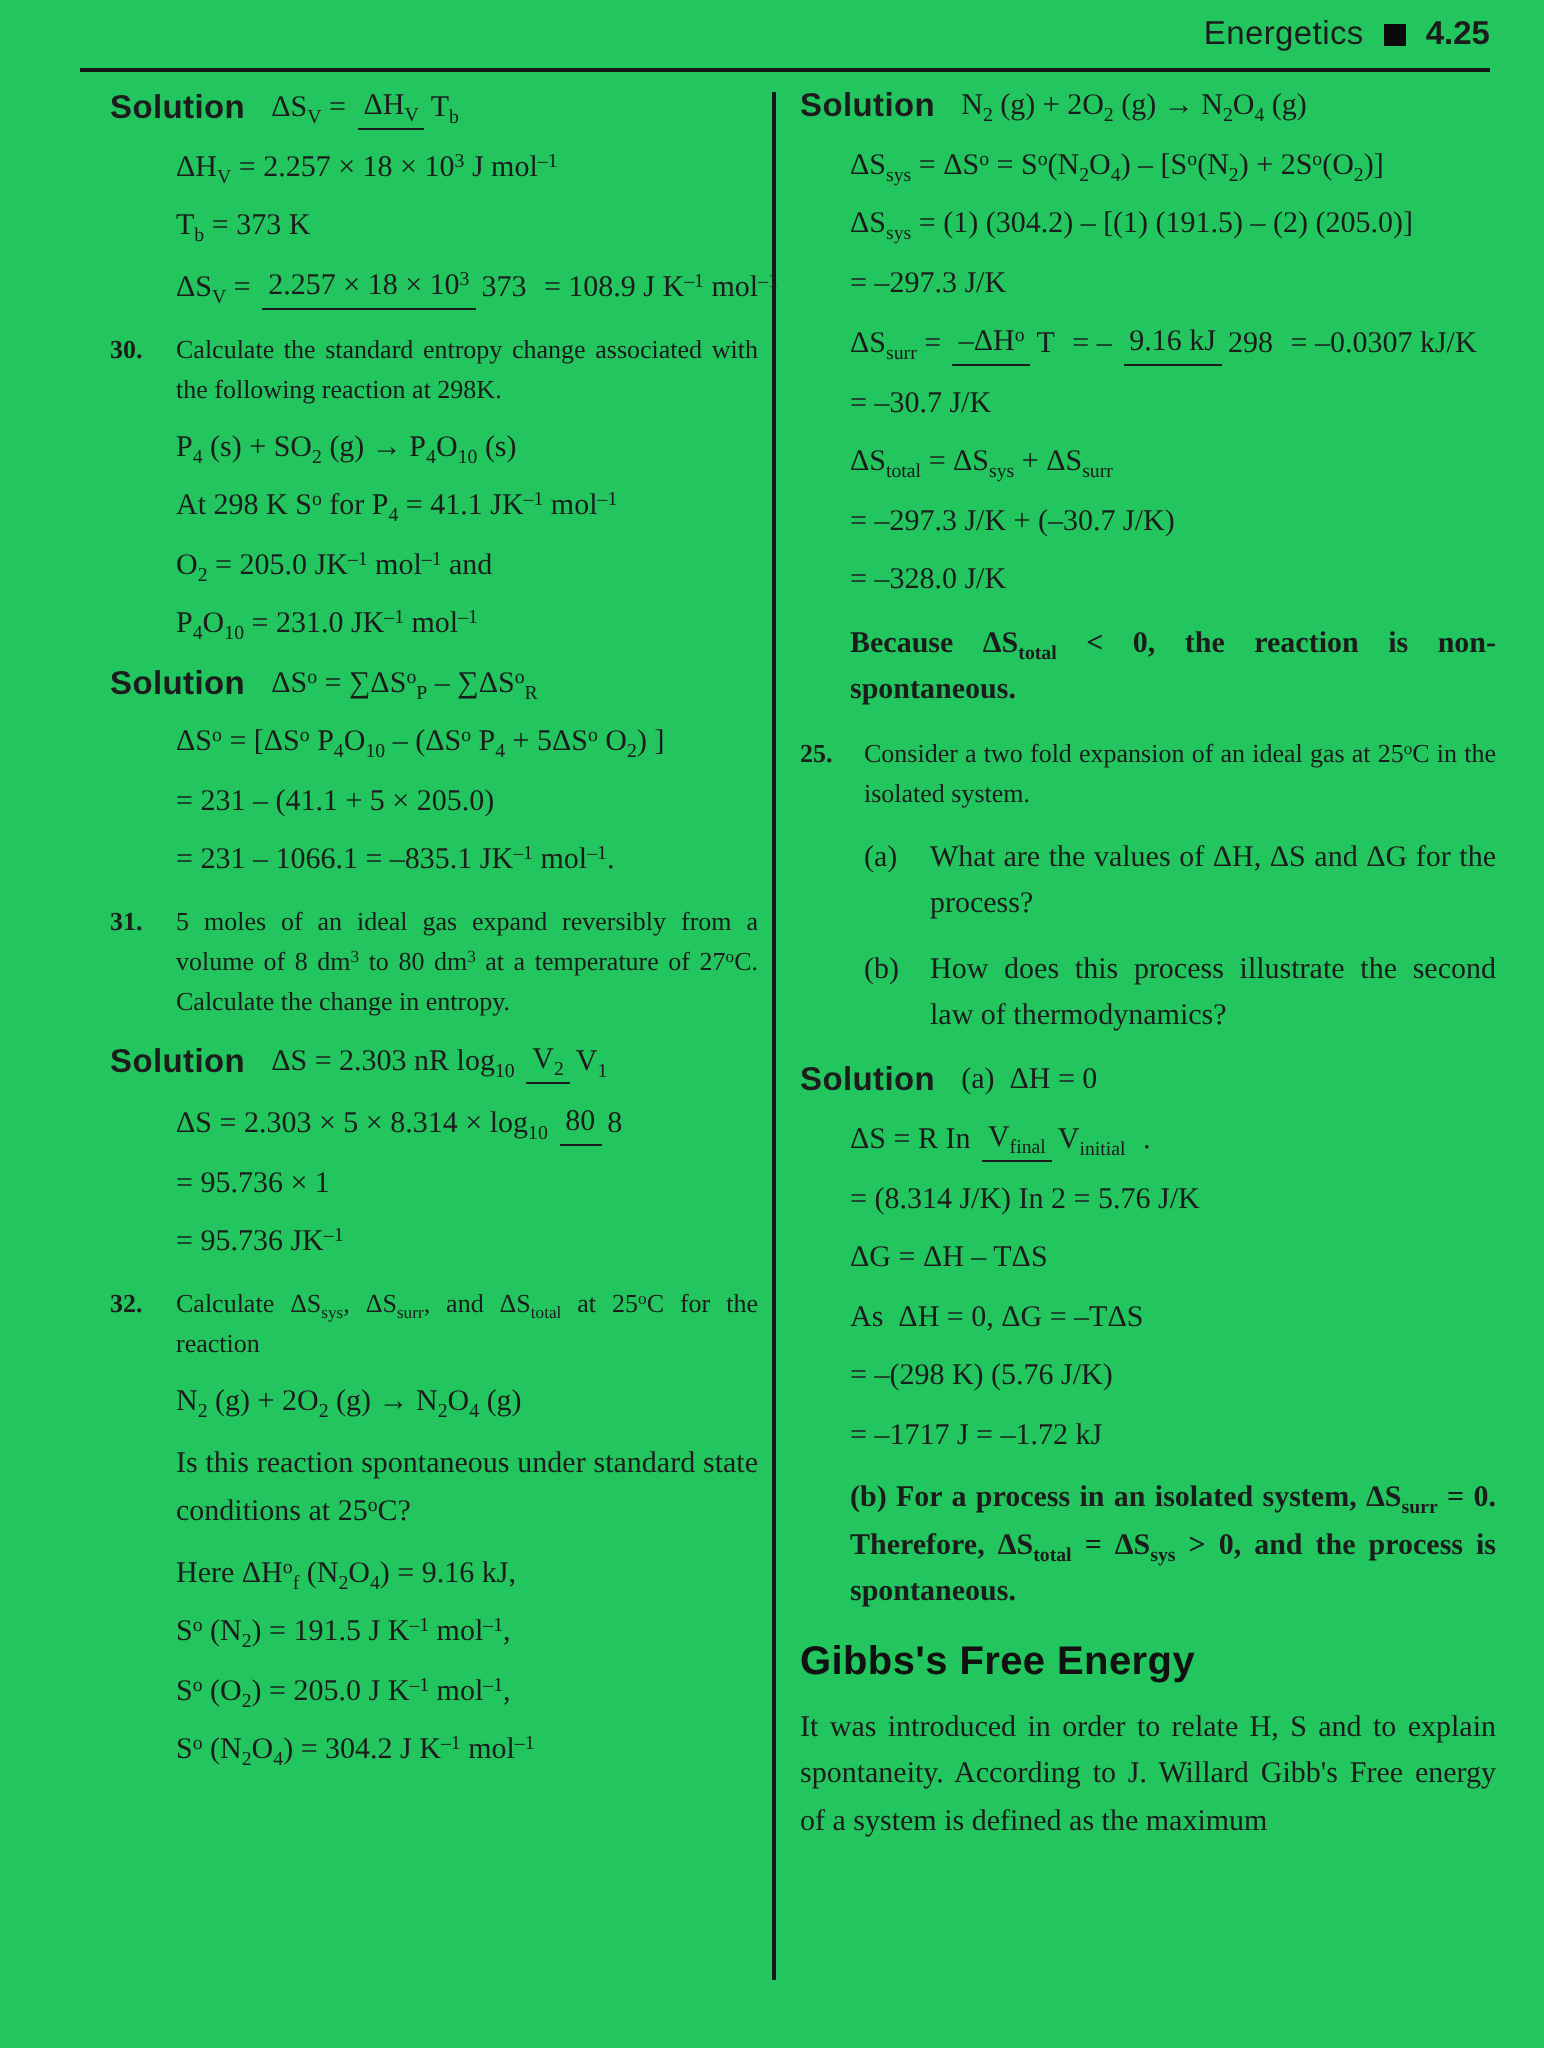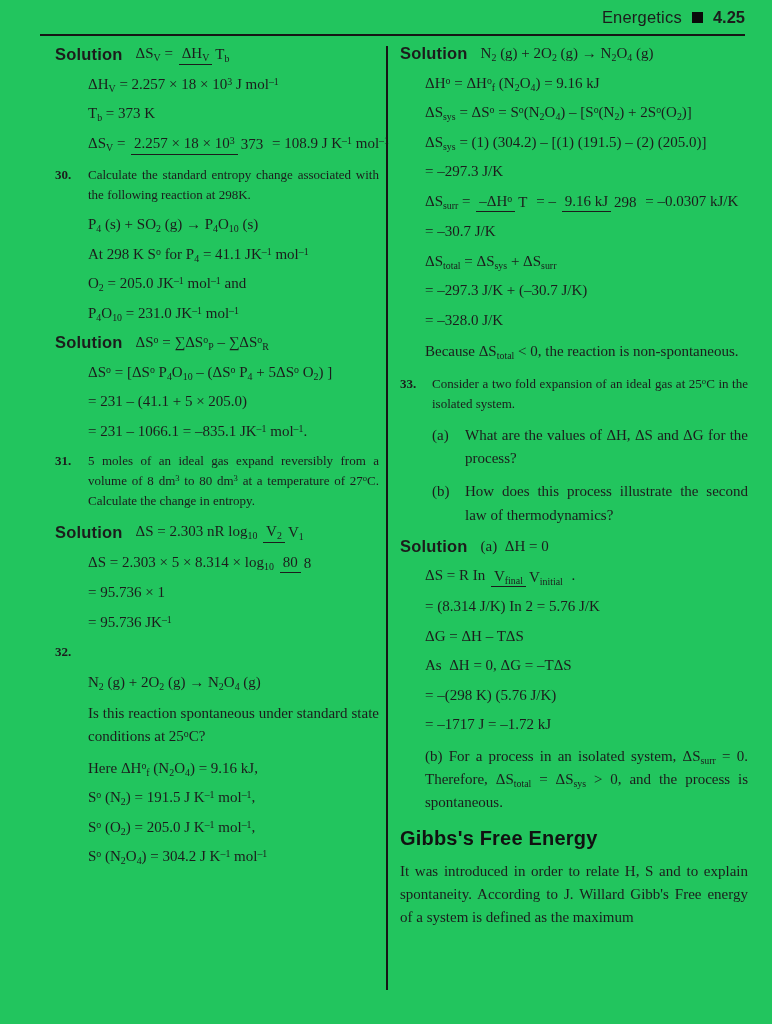--- a/index.html
+++ b/index.html
@@ -35,21 +35,21 @@
   .item { display:flex; margin-bottom:10px; font-size:13px; }
   .item-num { font-weight:700; width:33px; flex-shrink:0; line-height:1.55; }
   .col-right .item-num { width:32px; }
   .item-text { flex:1; text-align:justify; line-height:1.55; }
 
   .subitem { display:flex; margin:0 0 10px 32px; font-size:15px; }
   .sub-label { width:33px; flex-shrink:0; line-height:1.55; }
 
   .para { text-align:justify; font-size:15px; line-height:1.55; margin-bottom:10px; }
   .indent-33 { margin-left:33px; }
-  .indent-25 { margin-left:25px; }
+  .indent-25 { margin-left:25px;font-weight:bold; }
 
   .section-heading {
     font-family:Liberation Sans, sans-serif; font-weight:700; font-size:20px;
     margin:12px 0 10px 0; letter-spacing:0.2px; color:#111;
   }
   .gap-top { margin-top:6px; }
 
   
   .frac { display:inline-flex; flex-direction:row; text-align:center; vertical-align:middle; margin:0 2px; }
   .frac .num { border-bottom:1.4px solid #1c1c1c; padding:0 3px 1px 3px; display:block; line-height:1.25; }
@@ -110,51 +110,51 @@
           </span></span>
       </div>
       <div class="eq">ΔS = 2.303 × 5 × 8.314 × log<sub>10</sub> <span class="frac">
           <span class="num">80</span>
           <span class="den">8</span>
         </span></div>
       <div class="eq">= 95.736 × 1</div>
       <div class="eq">= 95.736 JK<sup>–1</sup></div>
       <div class="item gap-top">
         <span class="item-num">32.</span>
+        <div class="item-text">Calculate ΔS<sub>sys</sub>, ΔS<sub>surr</sub>, and ΔS<sub>total</sub> at 25<sup>o</sup>C for the reaction</div>
       </div>
       <div class="eq">N<sub>2</sub> (g) + 2O<sub>2</sub> (g) → N<sub>2</sub>O<sub>4</sub> (g)</div>
       <div class="para indent-33">Is this reaction spontaneous under standard state conditions at 25<sup>o</sup>C?</div>
       <div class="eq">Here ΔH<sup>o</sup><sub>f</sub> (N<sub>2</sub>O<sub>4</sub>) = 9.16 kJ,</div>
       <div class="eq">S<sup>o</sup> (N<sub>2</sub>) = 191.5 J K<sup>–1</sup> mol<sup>–1</sup>,</div>
       <div class="eq">S<sup>o</sup> (O<sub>2</sub>) = 205.0 J K<sup>–1</sup> mol<sup>–1</sup>,</div>
       <div class="eq">S<sup>o</sup> (N<sub>2</sub>O<sub>4</sub>) = 304.2 J K<sup>–1</sup> mol<sup>–1</sup></div>
     </div>
   <div class="col col-right" id="col-right">
       <div class="solution-row">
         <span class="sol-label">Solution</span>
         <span class="sol-body">N<sub>2</sub> (g) + 2O<sub>2</sub> (g) → N<sub>2</sub>O<sub>4</sub> (g)</span>
       </div>
-      <div class="eq">ΔH<sup>o</sup> = ΔH<sup>o</sup><sub>f</sub> (N<sub>2</sub>O<sub>4</sub>) = 9.16 kJ</div>
       <div class="eq">ΔS<sub>sys</sub> = ΔS<sup>o</sup> = S<sup>o</sup>(N<sub>2</sub>O<sub>4</sub>) – [S<sup>o</sup>(N<sub>2</sub>) + 2S<sup>o</sup>(O<sub>2</sub>)]</div>
       <div class="eq">ΔS<sub>sys</sub> = (1) (304.2) – [(1) (191.5) – (2) (205.0)]</div>
       <div class="eq">= –297.3 J/K</div>
       <div class="eq">ΔS<sub>surr</sub> = <span class="frac">
           <span class="num">–ΔH<sup>o</sup></span>
           <span class="den">T</span>
         </span> = – <span class="frac">
           <span class="num">9.16 kJ</span>
           <span class="den">298</span>
         </span> = –0.0307 kJ/K</div>
       <div class="eq">= –30.7 J/K</div>
       <div class="eq">ΔS<sub>total</sub> = ΔS<sub>sys</sub> + ΔS<sub>surr</sub></div>
       <div class="eq">= –297.3 J/K + (–30.7 J/K)</div>
       <div class="eq">= –328.0 J/K</div>
       <div class="para indent-25">Because ΔS<sub>total</sub> &lt; 0, the reaction is non-spontaneous.</div>
       <div class="item gap-top">
-        <span class="item-num">33.</span>
+        <span class="item-num">25.</span>
         <div class="item-text">Consider a two fold expansion of an ideal gas at 25<sup>o</sup>C in the isolated system.</div>
       </div>
       <div class="subitem">
         <span class="sub-label">(a)</span>
         <div class="item-text">What are the values of ΔH, ΔS and ΔG for the process?</div>
       </div>
       <div class="subitem">
         <span class="sub-label">(b)</span>
         <div class="item-text">How does this process illustrate the second law of thermodynamics?</div>
       </div>

